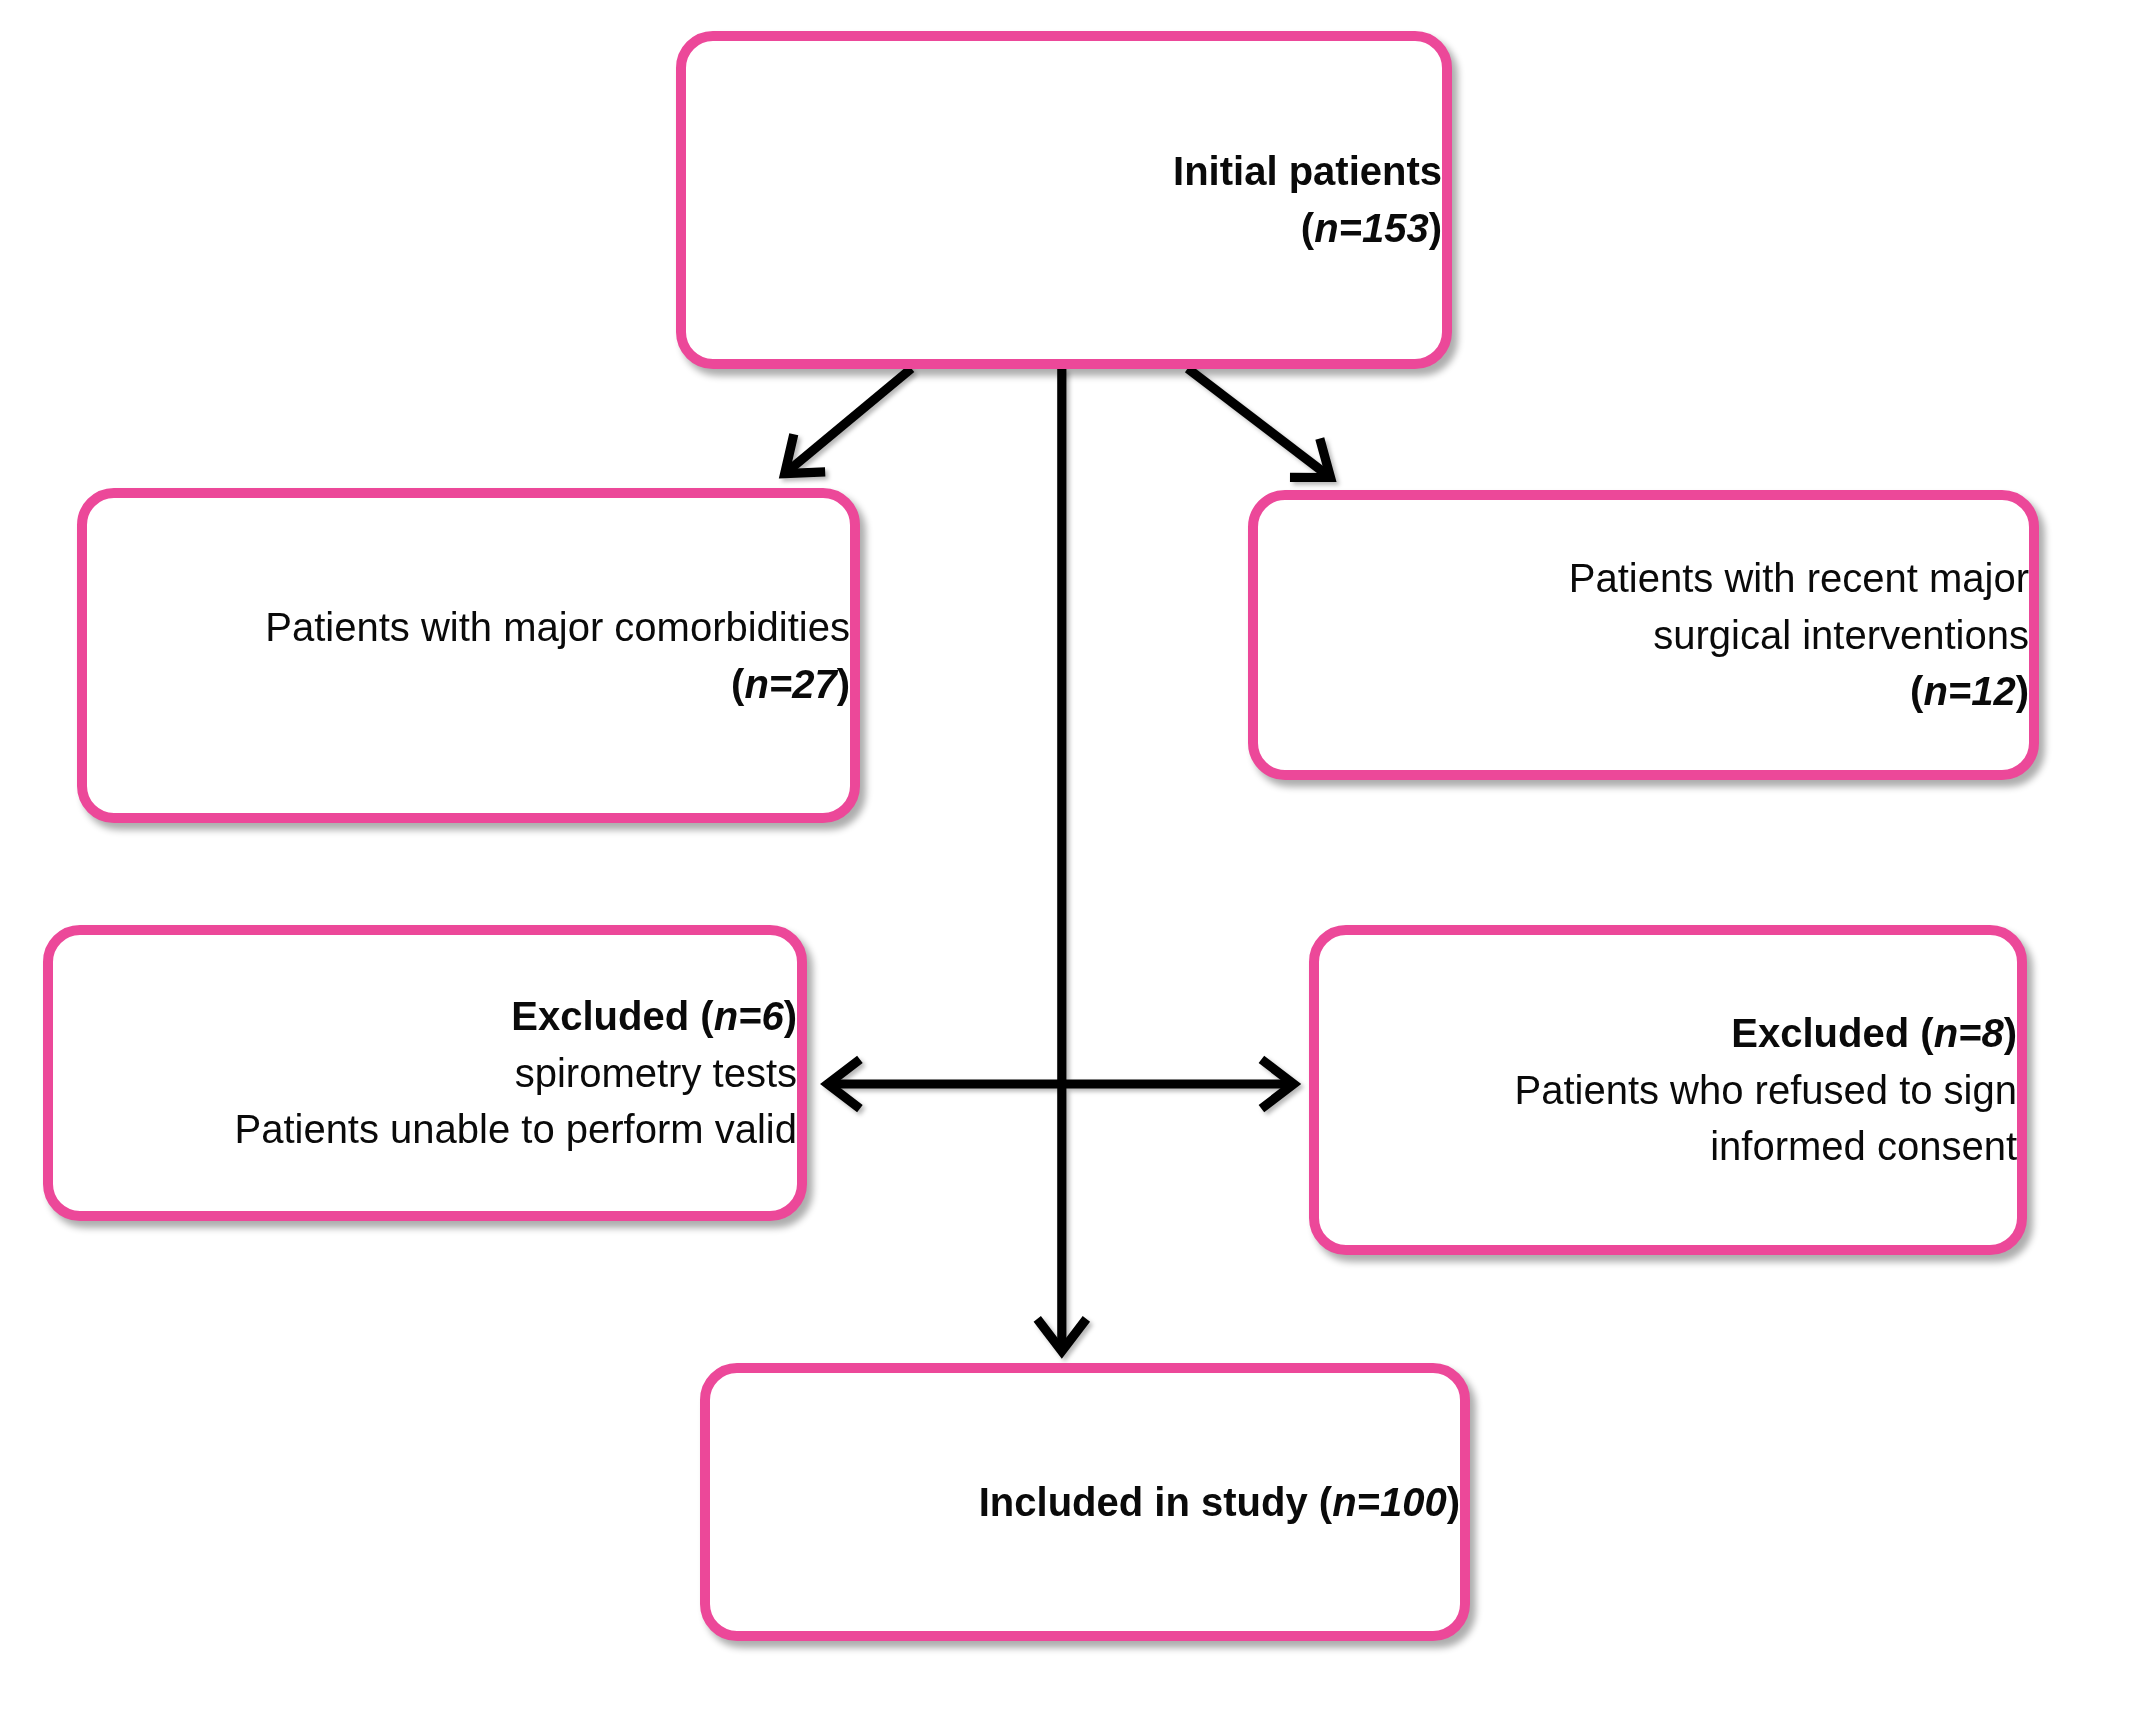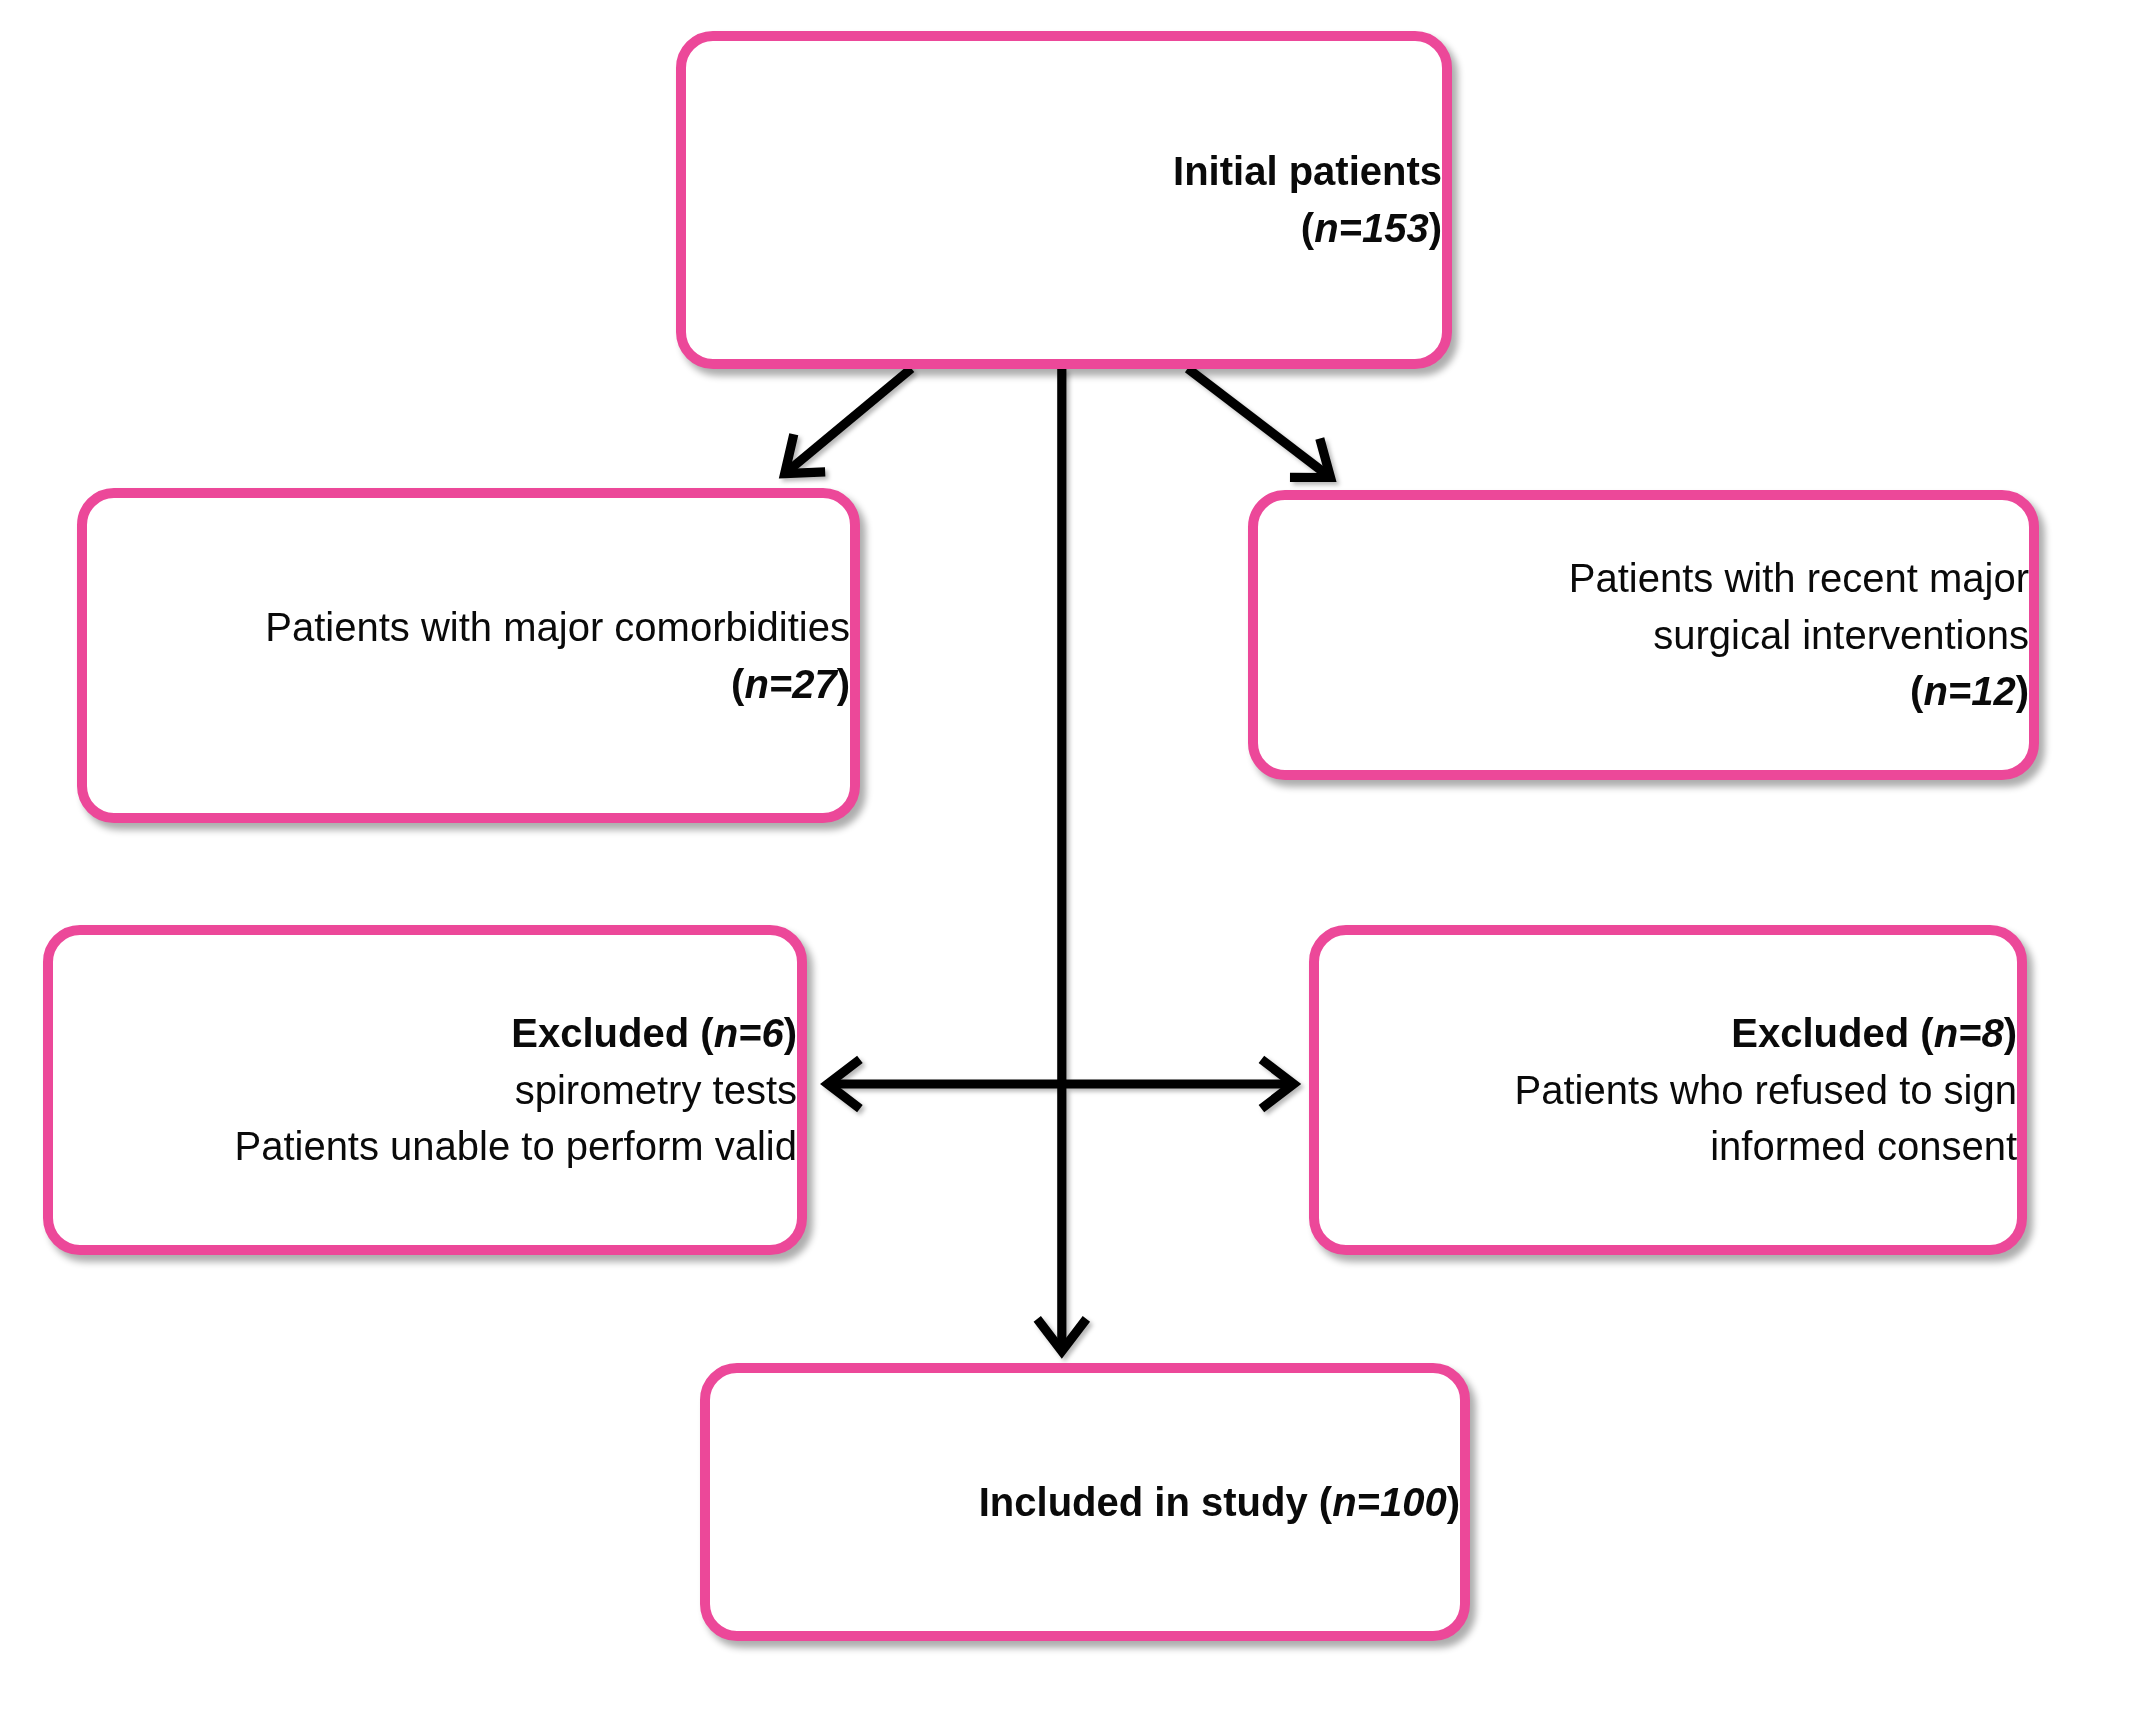--- a/index.html
+++ b/index.html
@@ -33,21 +33,21 @@
   }
   .line { white-space: nowrap; }
   .b  { font-weight: bold; }
   .it { font-style: italic; font-weight: bold; margin-top: 48px; }
   .gap-left { margin-left: 0.28em; }
 
   
   .box-initial            { left: 676px;  top: 31px;   width: 776px; height: 338px; }
   .box-comorbidities      { left: 77px;  top: 488px;  width: 783px; height: 335px; }
   .box-surgical           { left: 1248px; top: 490px;  width: 791px; height: 290px; }
-  .box-excluded-spiro     { left: 43px;   top: 925px; width: 764px;  height: 330px; }
+  .box-excluded-spiro     { left: 43px;   top: 925px; width: 764px;  height: 296px; }
   .box-excluded-consent   { left: 1309px; top: 925px; width: 718px; height: 330px; }
   .box-included           { left: 700px;  top: 1363px; width: 770px; height: 278px; }
 
   svg.arrows {
     position: absolute;
     left: 0; top: 0;
     width: 2129px;
     height: 1735px;
     filter: drop-shadow(3.1px 3.8px 2.3px rgba(0,0,0,0.28));
   }

